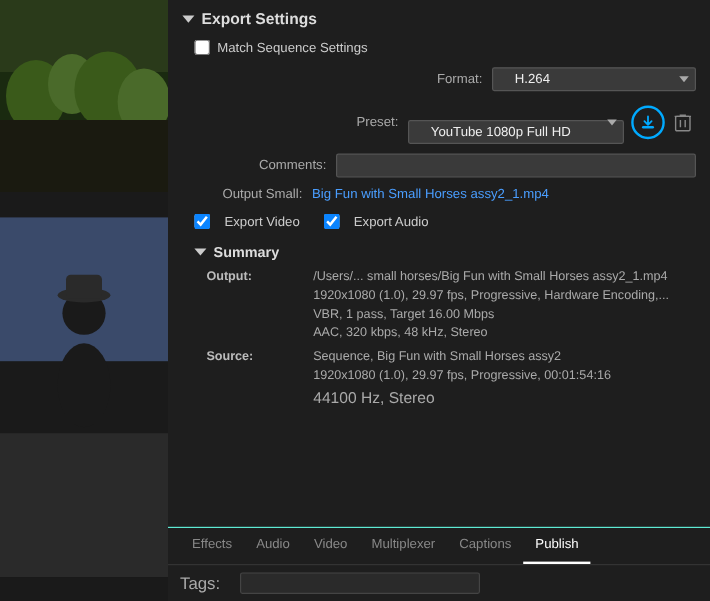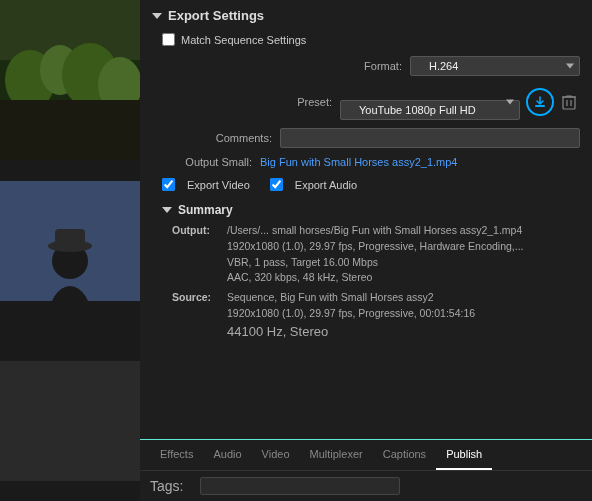--- a/index.html
+++ b/index.html
@@ -247,20 +247,21 @@
     }
     .summary-content {
       padding-left: 10px;
       font-size: 10.5px;
       line-height: 1.5;
       color: #aaa;
     }
     .summary-row {
       display: flex;
       margin-bottom: 4px;
+      gap: 34px;
     }
     .summary-label {
       font-weight: bold;
       color: #bbb;
       min-width: 55px;
       font-size: 10.5px;
     }
 
     
     .tabs-bar {

